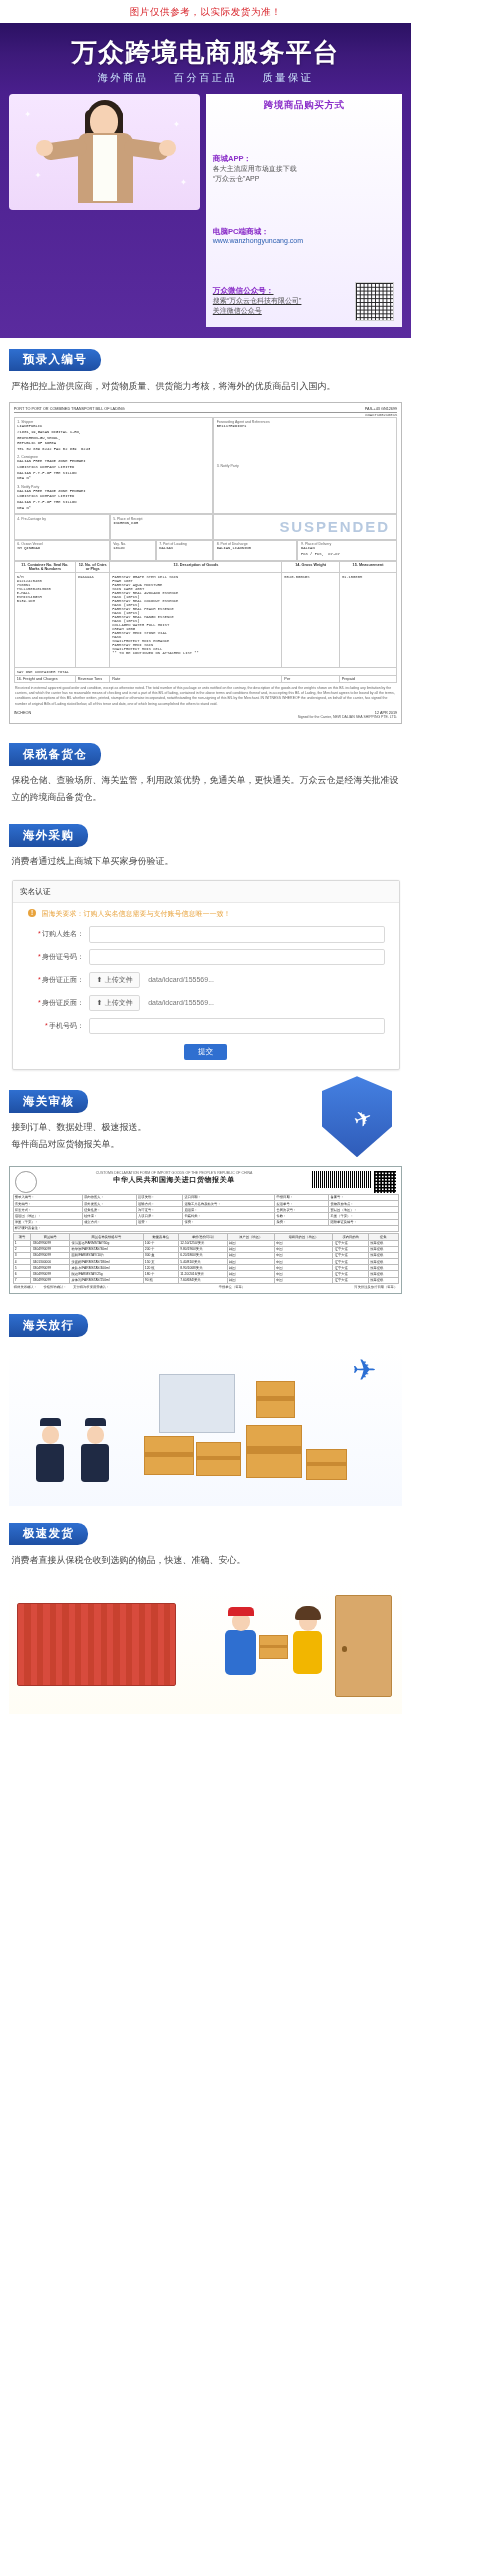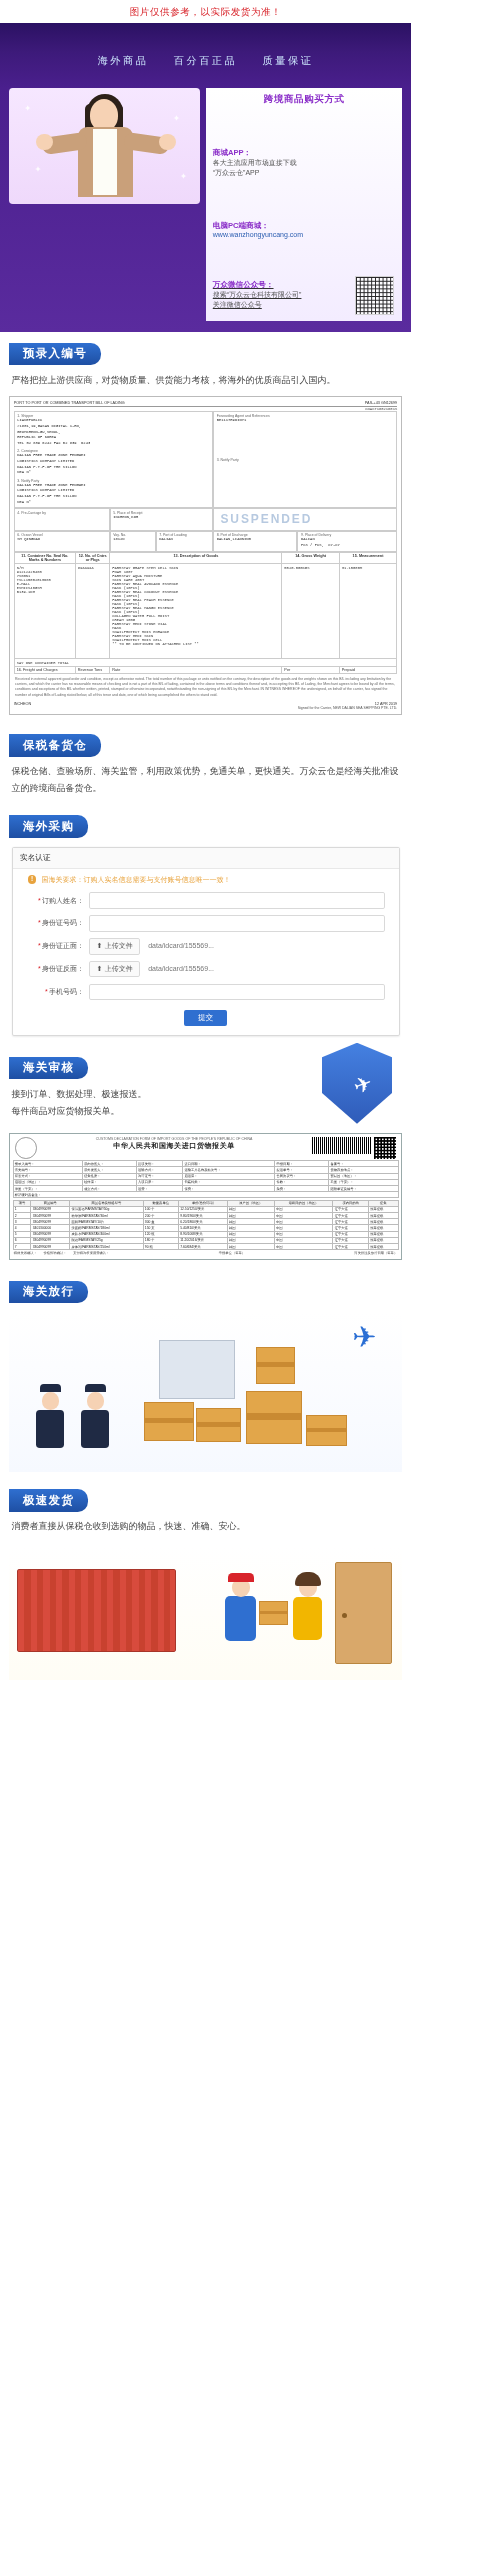--- a/index.html
+++ b/index.html
@@ -43,25 +43,25 @@
     background: #f2b600;
     color: #5a1a00;
     font-size: 16.5px;
     font-weight: bold;
     padding: 2.5px 16.5px;
     border-radius: 14px;
     letter-spacing: 1.9px;
     box-shadow: 0 1.3px 0 #c99400;
   }
   .hero-tags {
-    margin-top: 19px;
+    margin-top: 1px;
     color: #cfe9ff;
     font-size: 10.2px;
     letter-spacing: 2.5px;
-    padding-bottom: 20px;
+    padding-bottom: 9px;
   }
 
   
   .buy-panel {
     background: linear-gradient(180deg,#4a1f8d 0%, #5a2b9e 100%);
     padding: 0 9px 11.5px;
     display: flex;
     gap: 6.4px;
     align-items: stretch;
   }
@@ -179,22 +179,22 @@
     padding-bottom: 1.3px;
   }
   .doc-grid { display: flex; font-size: 3.8px; color: #222; }
   .doc-col { border: 0.6px solid #ccc; padding: 1.9px 2.5px; }
   .doc-col.l { width: 52%; }
   .doc-col.r { width: 48%; }
   .doc-line { line-height: 1.5; white-space: pre-wrap; }
   .doc-lab { color: #666; font-size: 3.5px; }
   .mono { font-family: "Liberation Mono", monospace; }
   .stamp {
-    color: #9fb8d6; font-size: 12px; font-weight: bold;
-    letter-spacing: 1.9px; opacity: .75; text-align: left; padding: 1.3px 3.8px;
+    color: #9fb8d6; font-size: 15px; font-weight: bold;
+    letter-spacing: 1.9px; opacity: .75; text-align: right; padding: 1.3px 3.8px;
   }
   .doc-table { width: 100%; border-collapse: collapse; font-size: 3.8px; }
   .doc-table td, .doc-table th {
     border: 0.6px solid #ccc; padding: 1.3px 1.9px; vertical-align: top;
   }
   .doc-note { font-size: 3.5px; color: #666; line-height: 1.5; padding: 2.5px 1.3px; }
   .doc-foot { display:flex; justify-content: space-between; font-size: 3.8px; padding-top: 1.9px; }
 
   
   .form-card {
@@ -341,20 +341,21 @@
 </head>
 <body>
 
 <div class="page">
 
   
   <div class="top-notice">图片仅供参考，以实际发货为准！</div>
 
   
   <div class="hero">
+    <div class="hero-title">万众跨境电商服务平台</div>
     <div class="hero-tags">海外商品　　百分百正品　　质量保证</div>
   </div>
 
   
   <div class="buy-panel">
     <div class="model-box">
       <div class="model-figure">
         <div class="m-hair"></div>
         <div class="m-hair2"></div>
         <div class="m-hair3"></div>
@@ -538,20 +539,21 @@
     </div>
     <div style="text-align:right;font-size:3.5px;color:#555">Signed for the Carrier, NEW DALIAN SEA SHIPPING PTE. LTD.</div>
   </div>
 
   
   <div class="sec-head">保税备货仓</div>
   <div class="sec-body">保税仓储、查验场所、海关监管，利用政策优势，免通关单，更快通关。万众云仓是经海关批准设立的跨境商品备货仓。</div>
 
   
   <div class="sec-head">海外采购</div>
+  <div class="sec-body">消费者通过线上商城下单买家身份验证。</div>
 
   <div class="form-card">
     <div class="form-head">实名认证</div>
     <div class="form-tip">
       <span class="warn-ico">!</span>
       <span>国海关要求：订购人实名信息需要与支付账号信息唯一一致！</span>
     </div>
 
     <div class="f-row">
       <div class="f-label"><span class="req">*</span><span>订购人姓名：</span></div>

